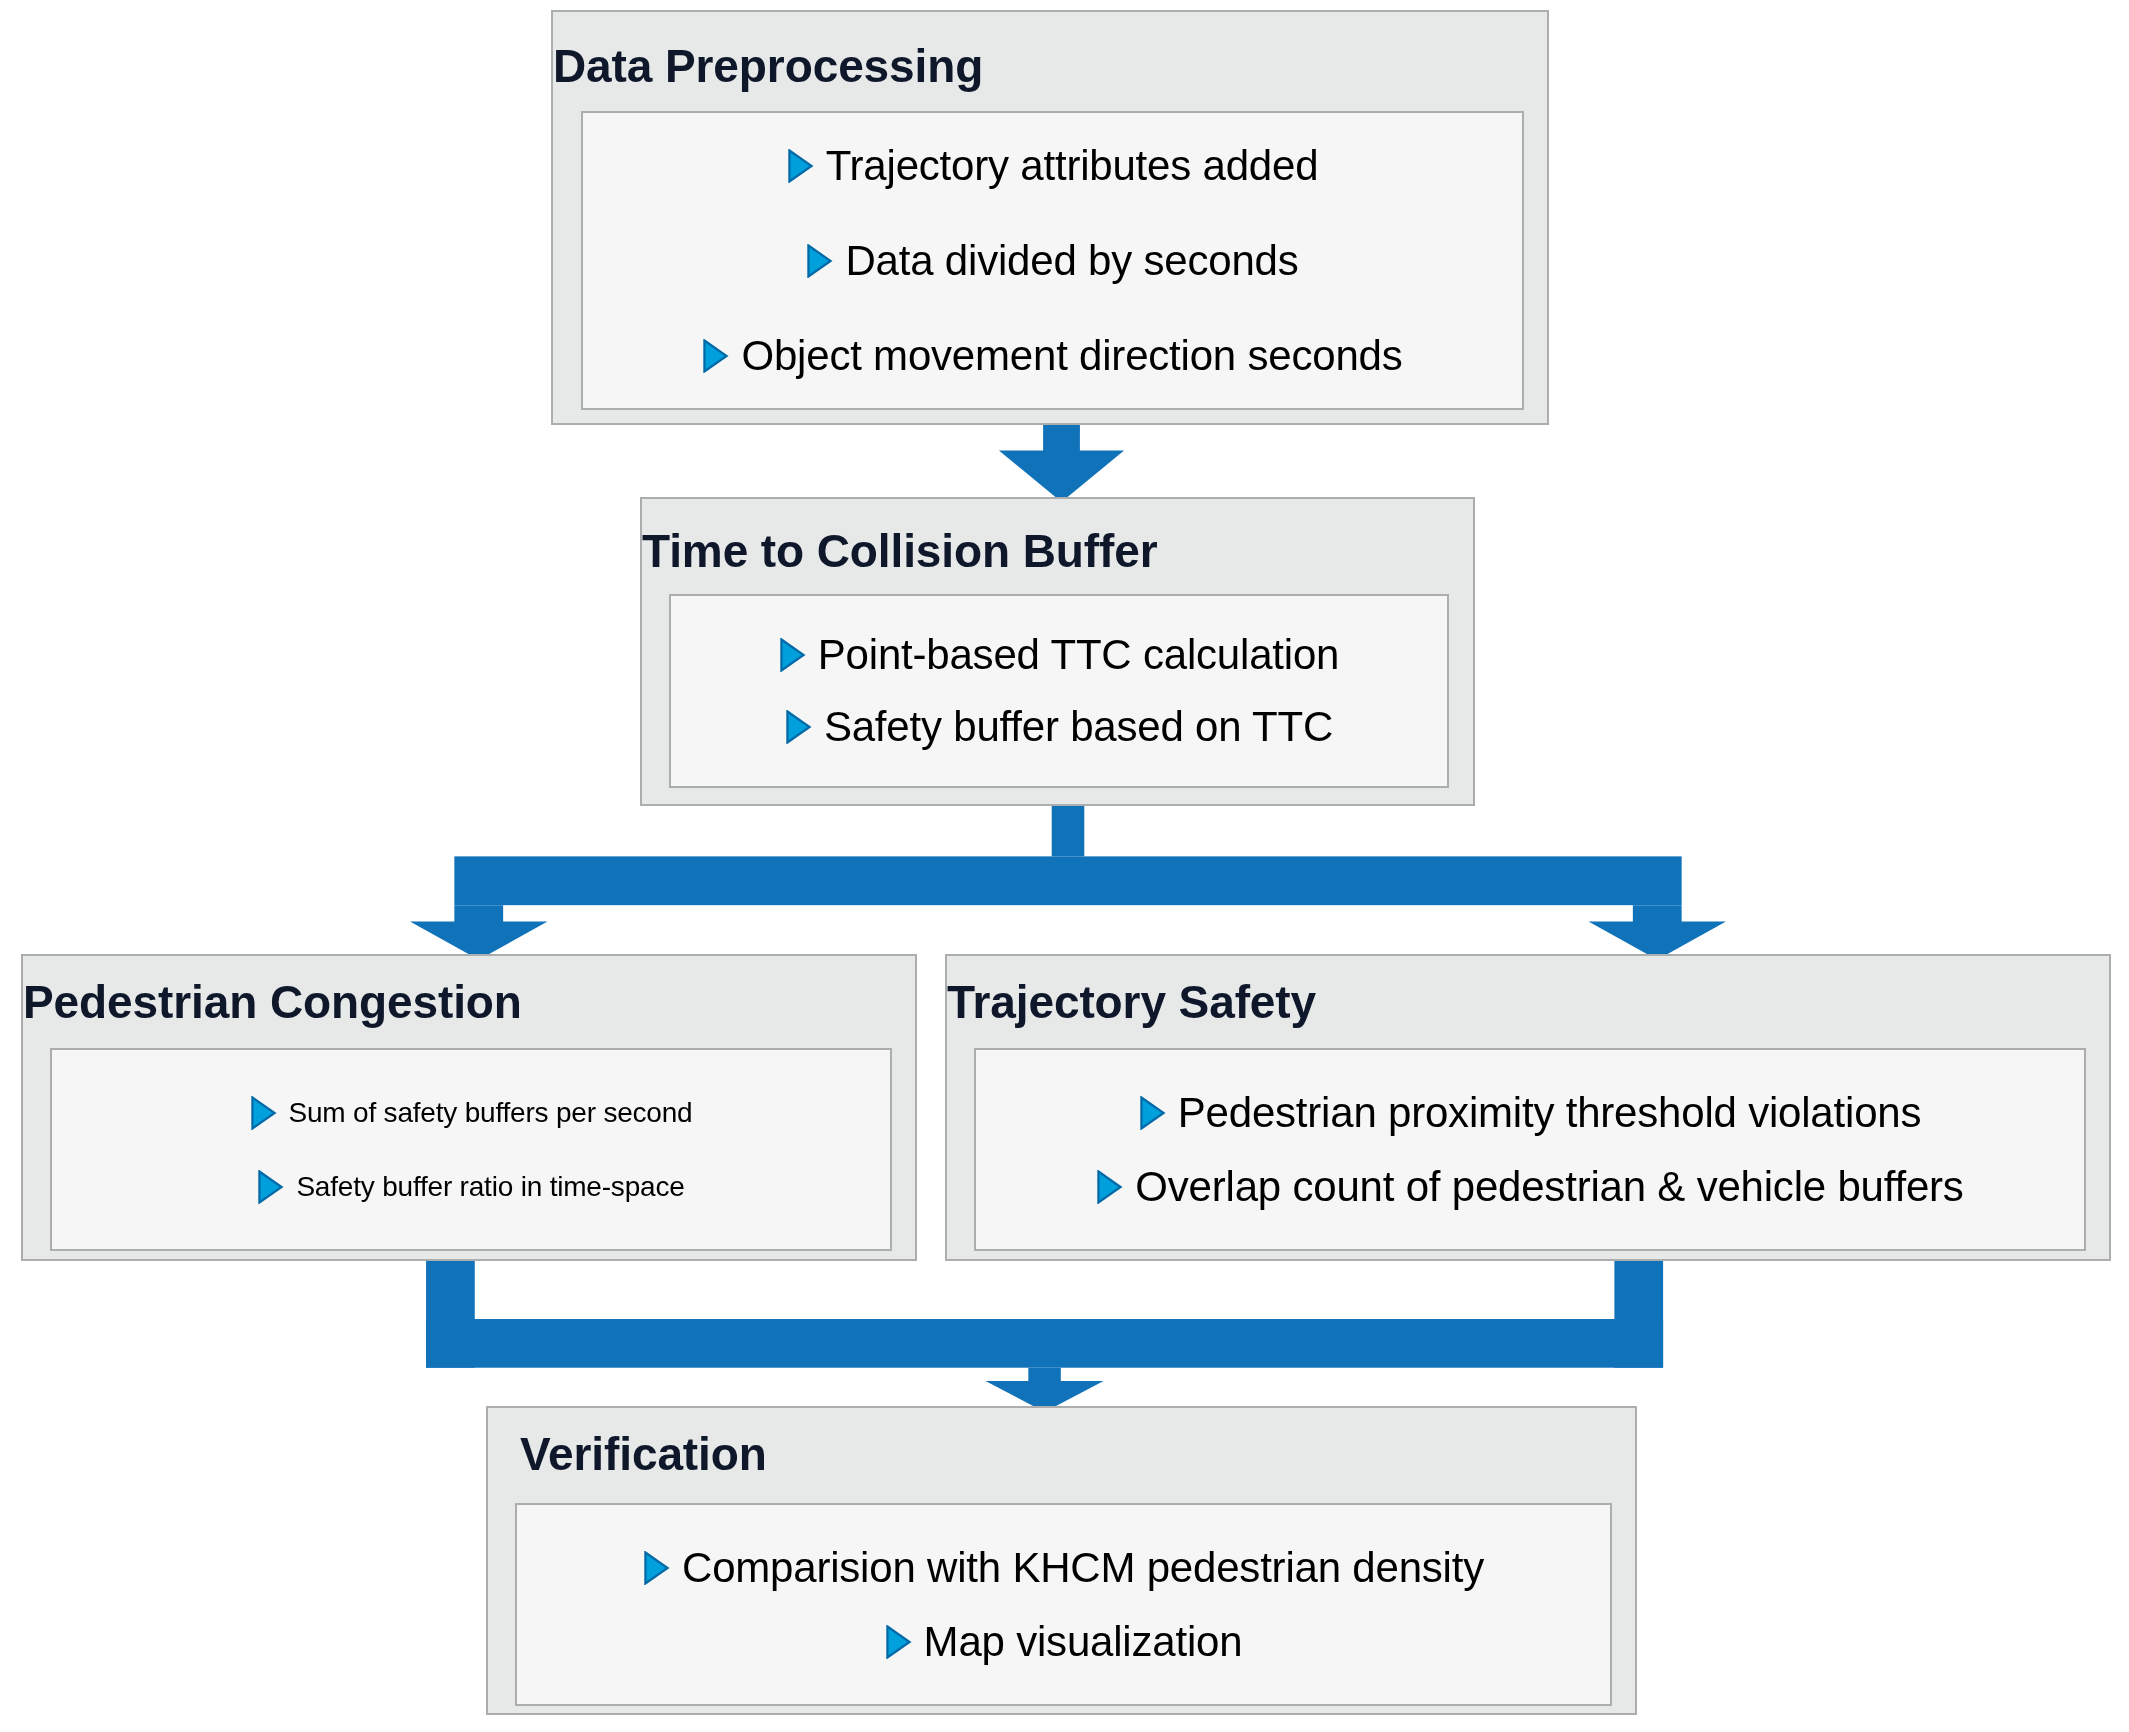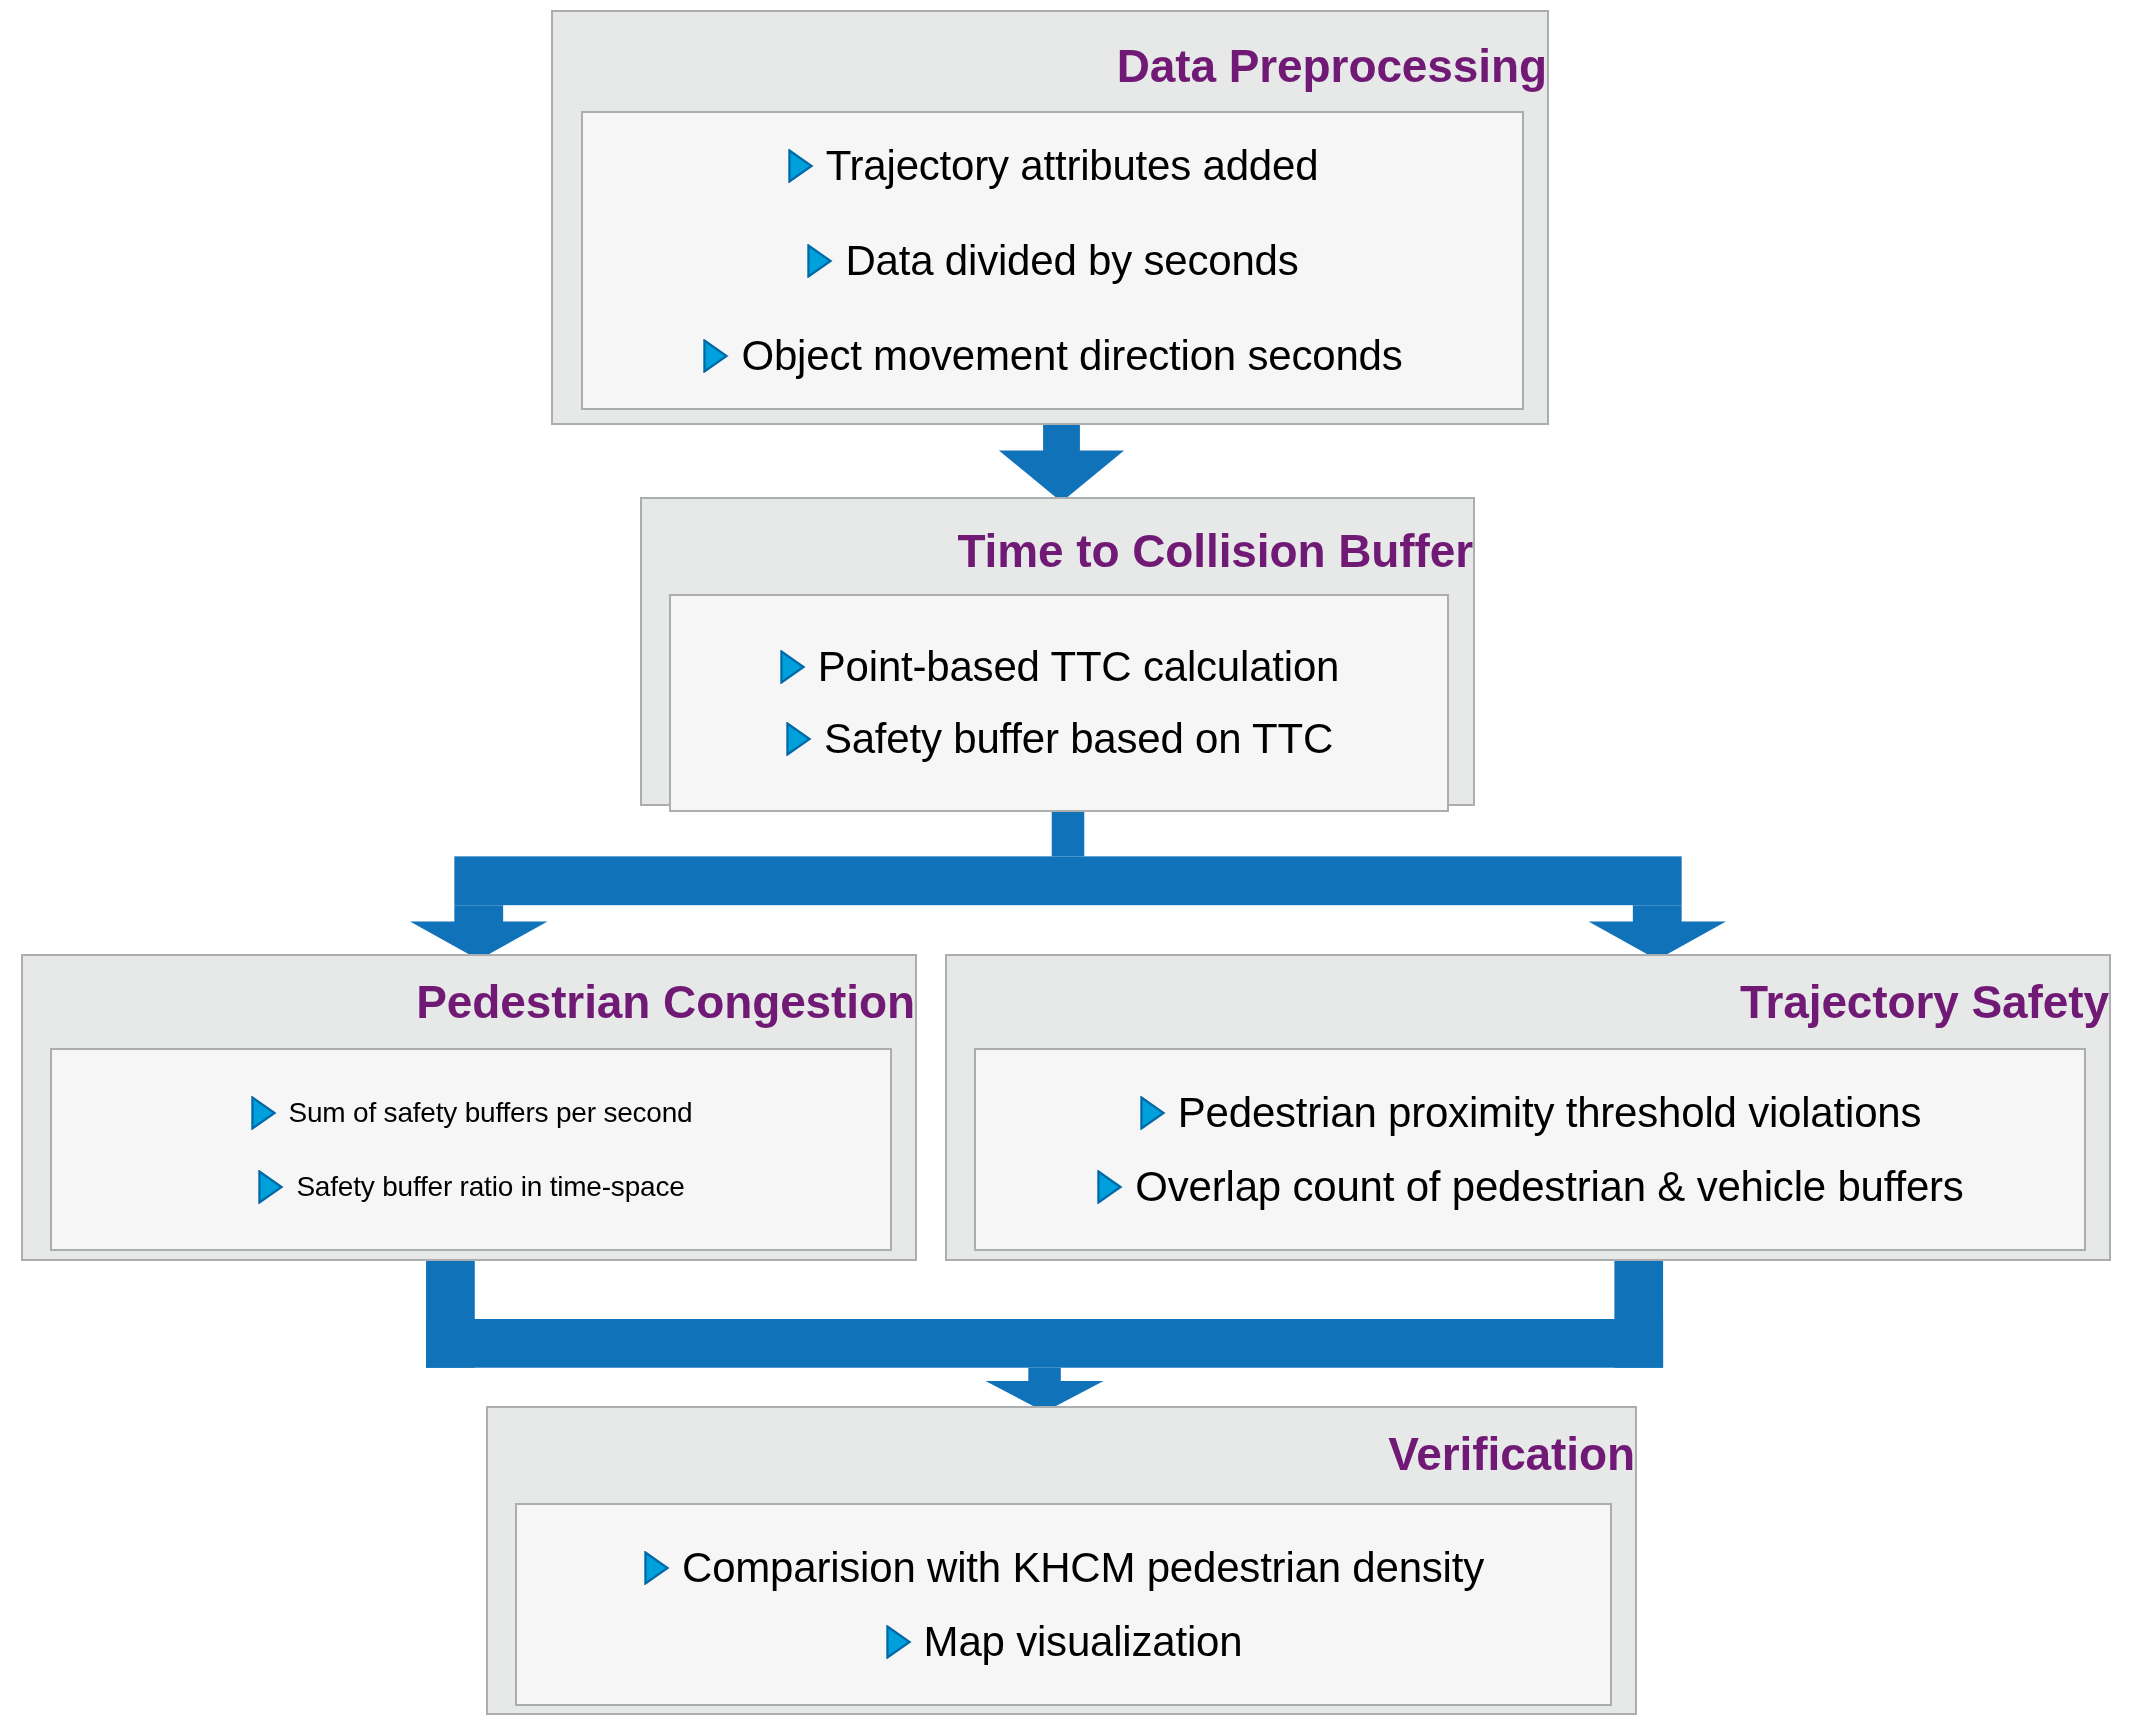--- a/index.html
+++ b/index.html
@@ -20,23 +20,23 @@
   .node{
     position:absolute;
     background:#e7e9e9;
     border:2.2px solid #abadaf;
     box-sizing:border-box;
     z-index:3;
   }
   .node-title{
     position:absolute;
     left:0; right:0;
-    text-align:right;
+    text-align:left;
     font-weight:bold;
-    color:#701a75;
+    color:#0f172a;
     letter-spacing:-0.1px;
   }
   .node-inner{
     position:absolute;
     background:#f6f6f6;
     border:2.2px solid #abadaf;
     box-sizing:border-box;
     display:flex;
     flex-direction:column;
     justify-content:center;
@@ -66,21 +66,21 @@
   .conn svg{display:block;}
 
   
   #node-preprocessing{ left:551px;  top:10.4px;   width:998px; height:415px; }
   #node-preprocessing .node-title{ top:27px; font-size:46px; }
   #node-preprocessing .node-inner{ left:28px; top:99px; width:943px; height:299px; padding:17px 0;gap:28px; }
   #node-preprocessing .bullet-row{ height:67px; font-size:42px; }
 
   #node-ttc{ left:640px; top:497px; width:835px; height:309px; }
   #node-ttc .node-title{ top:25px; font-size:46px; }
-  #node-ttc .node-inner{ left:27px; top:95px; width:780px; height:218px; padding:4.4px 0; }
+  #node-ttc .node-inner{ left:27px; top:95px; width:780px; height:194px; padding:4.4px 0; }
   #node-ttc .bullet-row{ height:72px; font-size:42px; }
 
   #node-congestion{ left:21px; top:954px; width:896px; height:307px; }
   #node-congestion .node-title{ top:19px; font-size:46px; }
   #node-congestion .node-inner{ left:27px; top:92px; width:842px; height:203px; padding:4.4px 0; }
   #node-congestion .bullet-row{ height:74px; font-size:28px; }
 
   #node-safety{ left:945px; top:954px; width:1166px; height:307px; }
   #node-safety .node-title{ top:19px; font-size:46px; }
   #node-safety .node-inner{ left:27px; top:92px; width:1112px; height:203px; padding:4.4px 0; }

